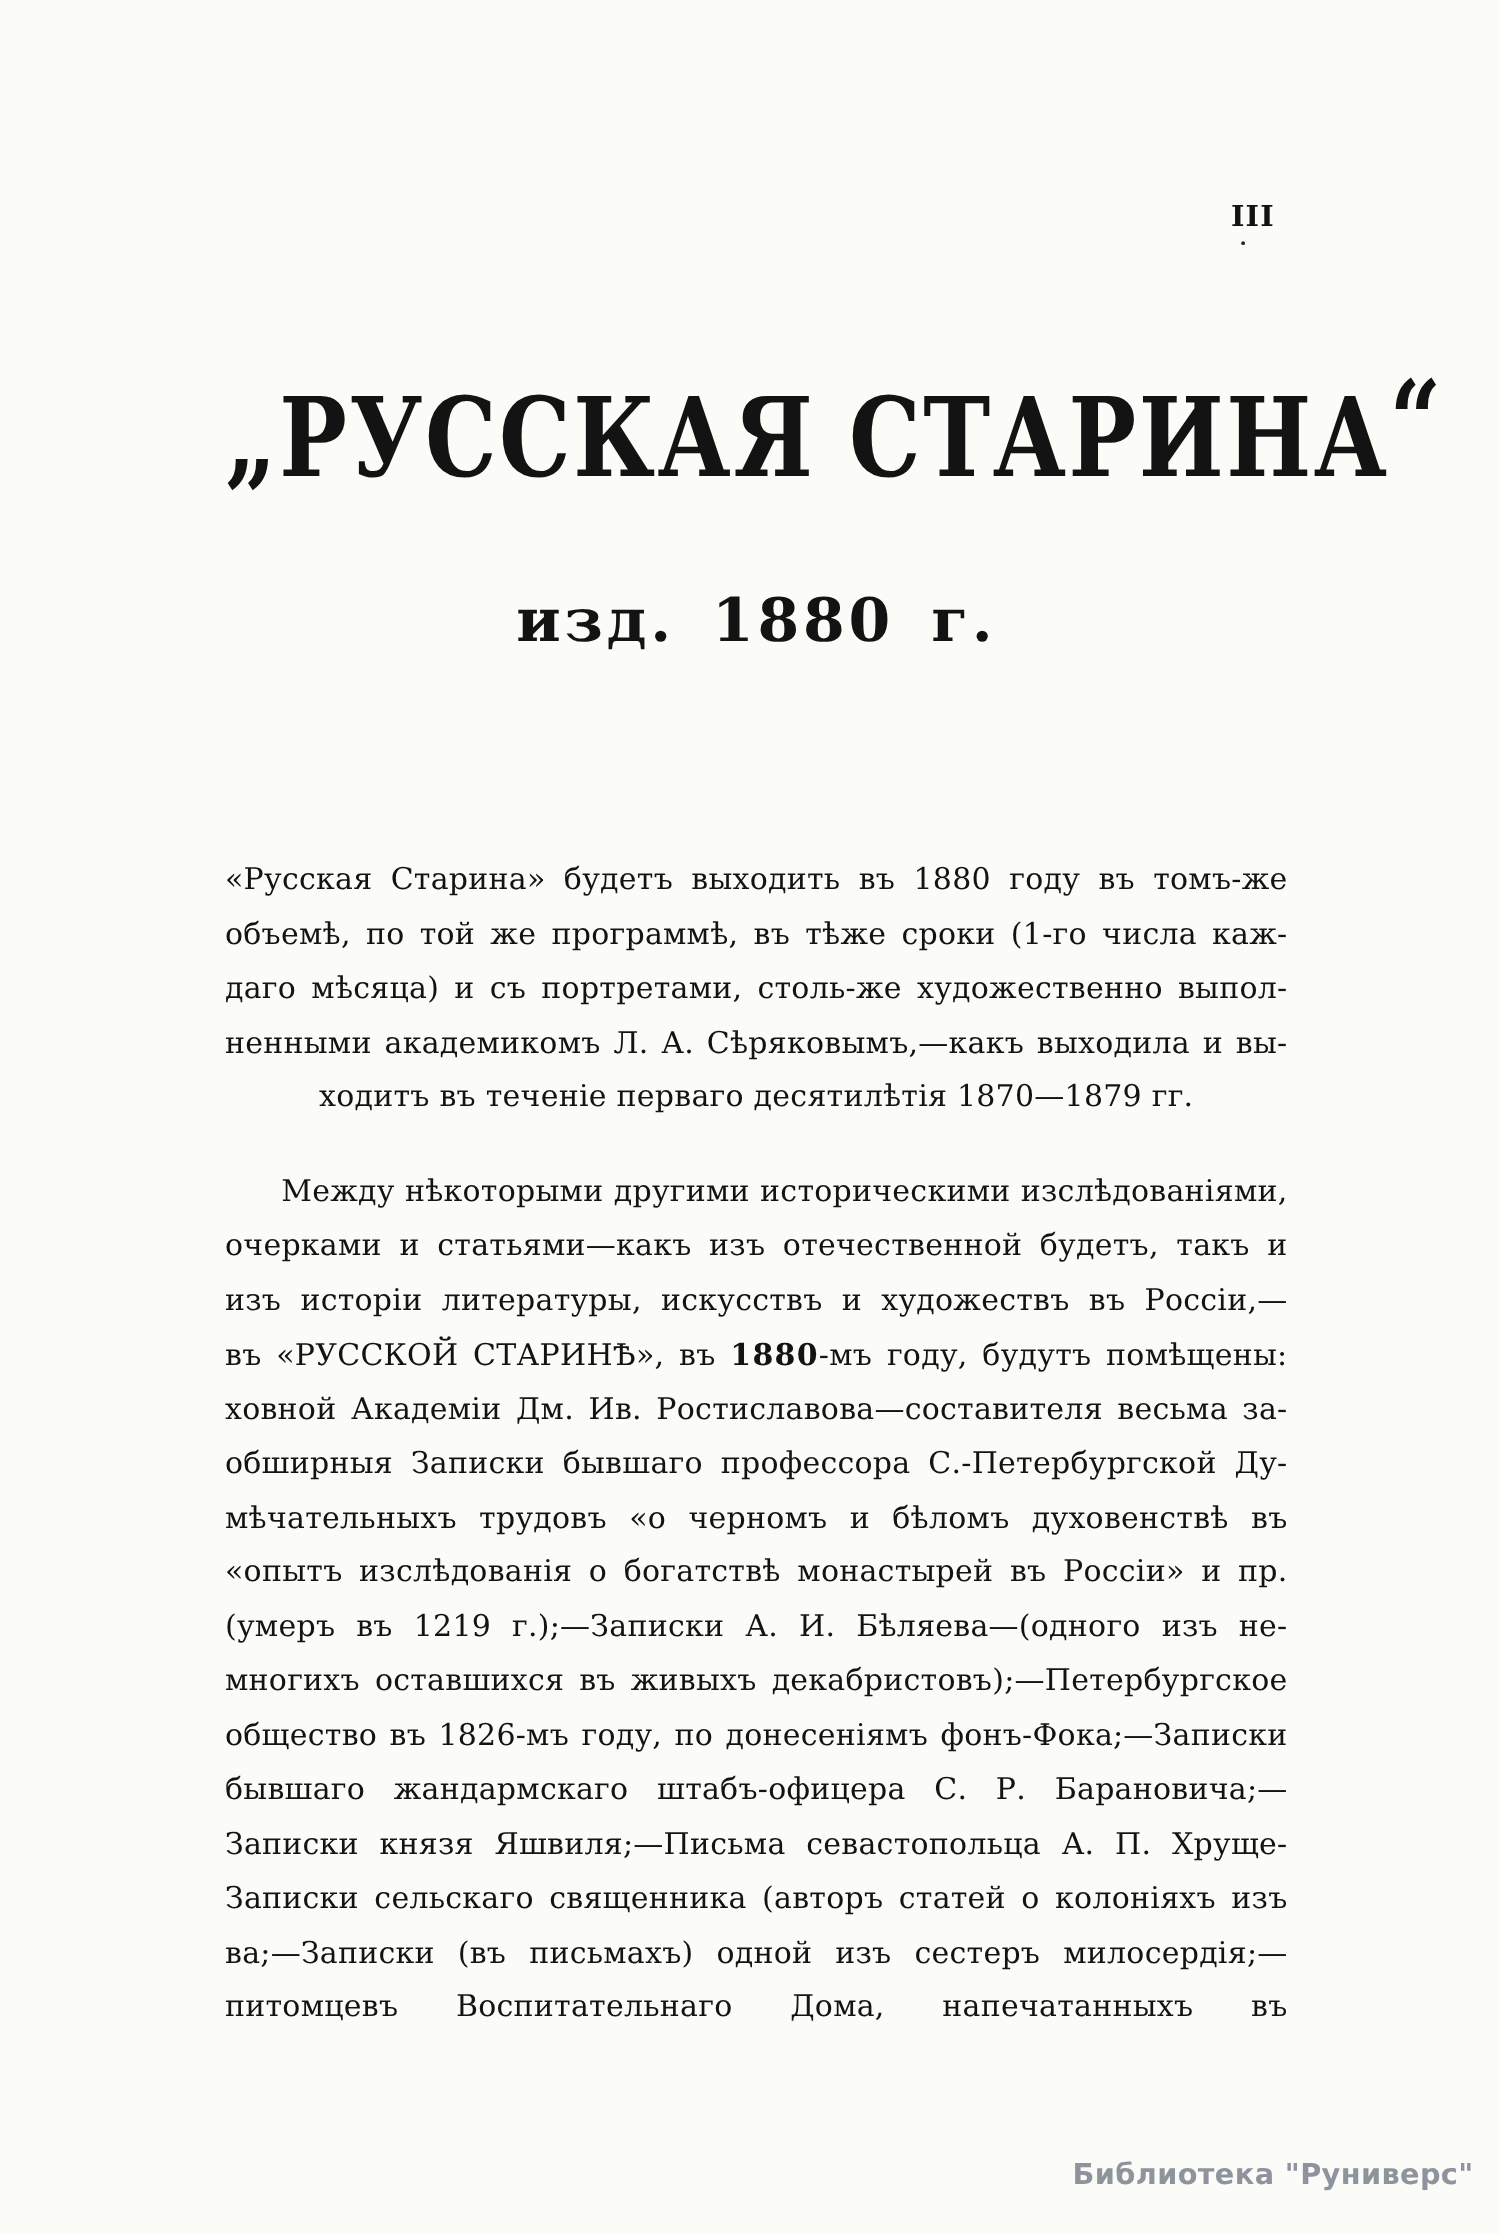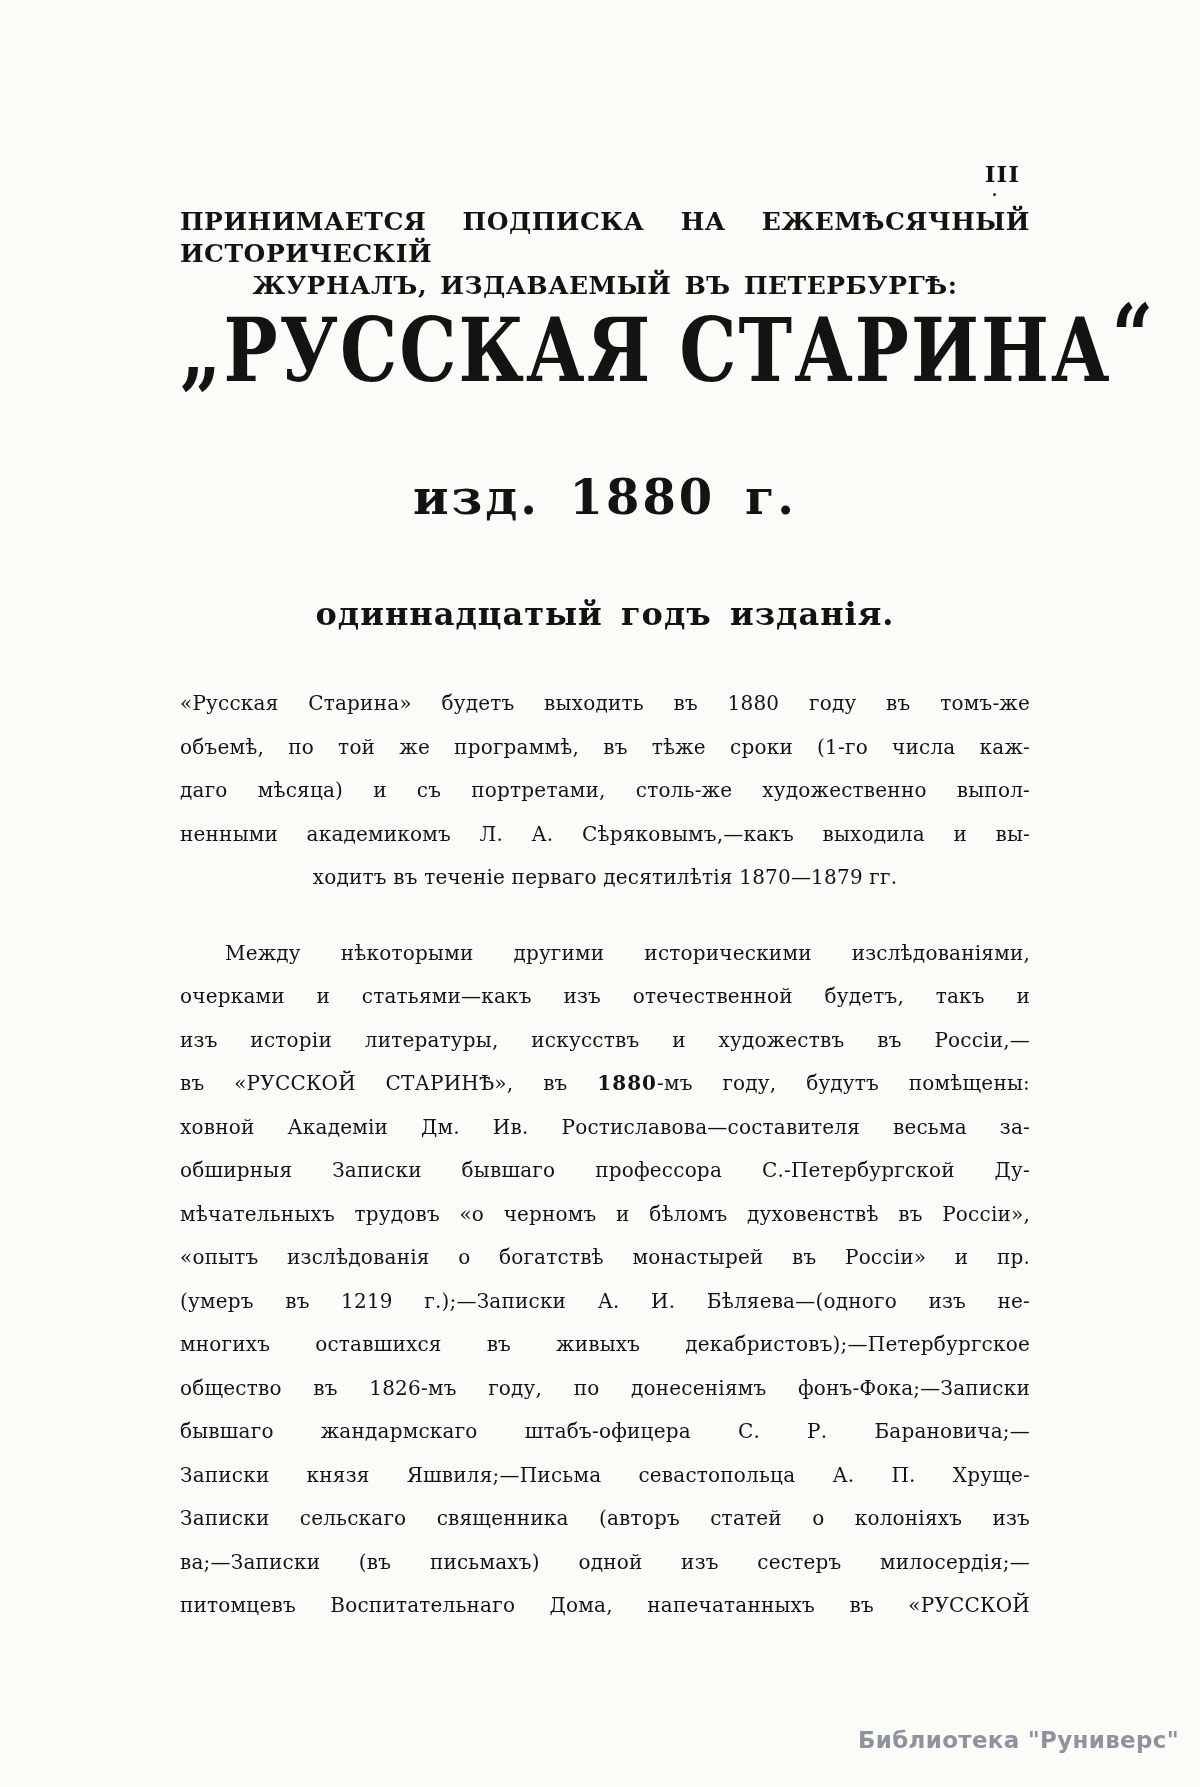--- a/index.html
+++ b/index.html
@@ -46,21 +46,21 @@
   }
 
   .subtitle {
     position: absolute; top: 594px; left: 180px; width: 850px;
     text-align: center; font-size: 32px; line-height: 40px;
     font-weight: bold; letter-spacing: 1px; word-spacing: 6px;
   }
 
   .bodytext {
     position: absolute; top: 682px; left: 180px; width: 850px;
-    font-size: 20px; line-height: 43.5px;
+    font-size: 24px; line-height: 43.5px;
     letter-spacing: 0.2px;
   }
   .para + .para { margin-top: 30px; }
   .line { text-align: justify; text-align-last: justify; height: 43.5px; overflow: hidden; }
   .line.indent { padding-left: 45px; margin-top: 32px; }
   .line.center { text-align: right; text-align-last: center; }
   .line .b { font-weight: bold; letter-spacing: 1px; }
 
   .watermark {
     position: absolute; top: 1727px; left: 858px;
@@ -69,30 +69,25 @@
     letter-spacing: 0.3px; white-space: nowrap;
   }
 </style>
 </head>
 <body>
 
 <div class="page">
 
   <div class="pagenum">III</div>
 
-  <div class="header">
-    <div class="h1">ПРИНИМАЕТСЯ ПОДПИСКА НА ЕЖЕМѢСЯЧНЫЙ ИСТОРИЧЕСКІЙ</div>
-    <div class="h2">ЖУРНАЛЪ, ИЗДАВАЕМЫЙ ВЪ ПЕТЕРБУРГѢ:</div>
-  </div>
 
   <div class="title"><span class="oq">„</span><span>РУССКАЯ СТАРИНА</span><span class="cq">“</span></div>
 
   <div class="edition">изд. 1880 г.</div>
 
-  <div class="subtitle">одиннадцатый годъ изданія.</div>
 
   <div class="bodytext">
       <div class="para">
         <div class="line"><span>«Русская Старина» будетъ выходить въ 1880 году въ томъ-же</span></div>
         <div class="line"><span>объемѣ, по той же программѣ, въ тѣже сроки (1-го числа каж-</span></div>
         <div class="line"><span>даго мѣсяца) и съ портретами, столь-же художественно выпол-</span></div>
         <div class="line"><span>ненными академикомъ Л. А. Сѣряковымъ,—какъ выходила и вы-</span></div>
         <div class="line center"><span>ходитъ въ теченіе перваго десятилѣтія 1870—1879 гг.</span></div>
       </div>
       <div class="para">

